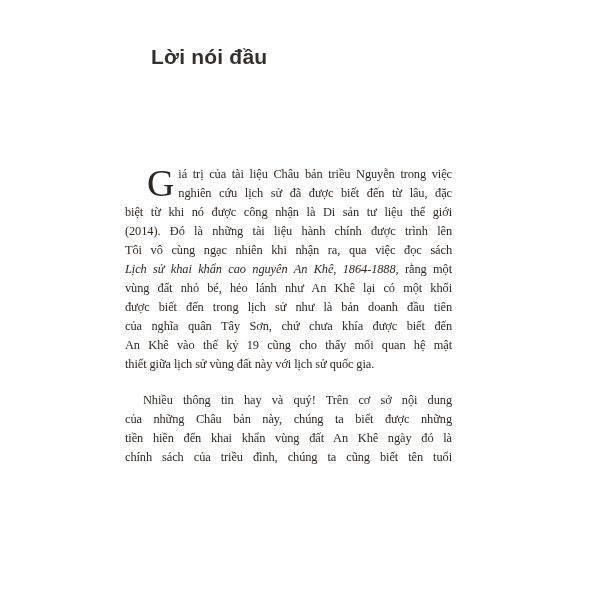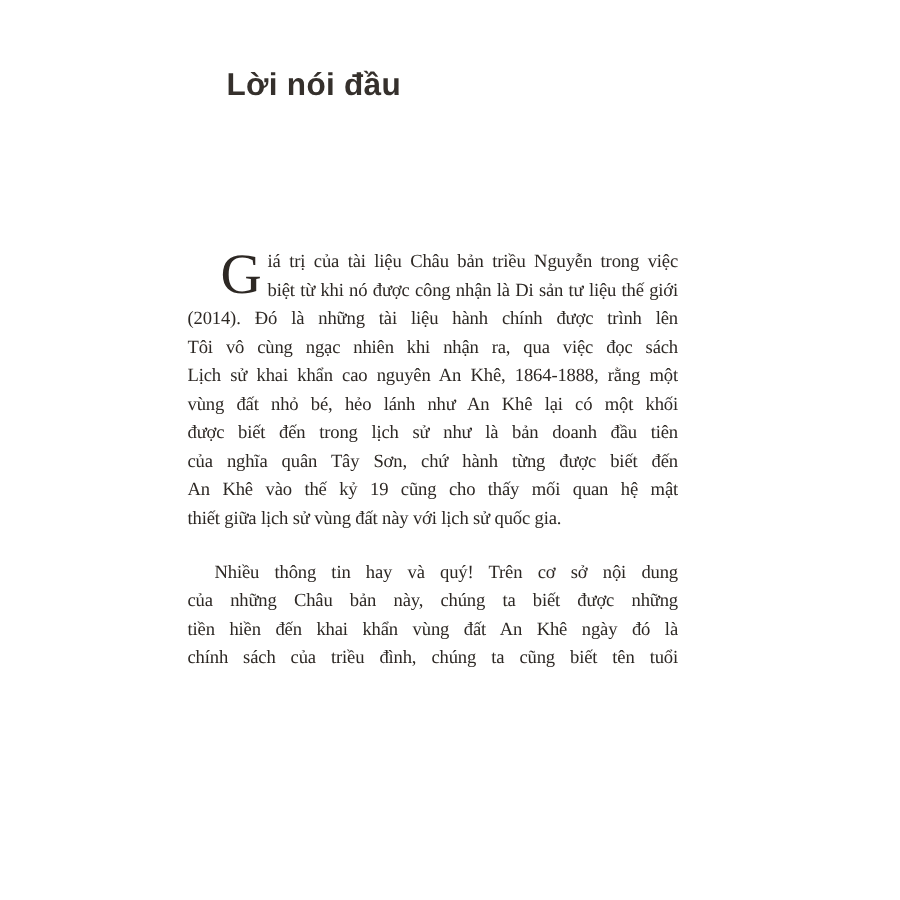--- a/index.html
+++ b/index.html
@@ -45,21 +45,21 @@
   .line {
     height: 19px;
     line-height: 19px;
     overflow: hidden;
     text-align: justify;
     text-align-last: justify;
     -moz-text-align-last: justify;
   }
   .line.natural { text-align-last: left; -moz-text-align-last: left; }
   .line.indent { padding-left: 18px; margin-top: 17px; }
-  .italic { }
+  .italic { font-style: italic; }
   .folio {
     position: absolute;
     left: 152px;
     top: 560px;
     font-size: 14px;
     line-height: 18px;
     color: #8f8f8f;
   }
 </style>
 </head>
@@ -67,27 +67,28 @@
 
 <div class="page">
 
   <h1 class="heading">Lời nói đầu</h1>
 
   <div class="body-text">
 
     <div class="para">
       <span class="drop-cap">G</span>
       <div class="line">iá trị của tài liệu Châu bản triều Nguyễn trong việc</div>
+      <div class="line">nghiên cứu lịch sử đã được biết đến từ lâu, đặc</div>
       <div class="line">biệt từ khi nó được công nhận là Di sản tư liệu thế giới</div>
       <div class="line">(2014). Đó là những tài liệu hành chính được trình lên</div>
       <div class="line">Tôi vô cùng ngạc nhiên khi nhận ra, qua việc đọc sách</div>
       <div class="line"><span class="italic">Lịch sử khai khẩn cao nguyên An Khê, 1864-1888,</span><span> rằng một</span></div>
       <div class="line">vùng đất nhỏ bé, hẻo lánh như An Khê lại có một khối</div>
       <div class="line">được biết đến trong lịch sử như là bản doanh đầu tiên</div>
-      <div class="line">của nghĩa quân Tây Sơn, chứ hành từng được biết đến</div>
+      <div class="line">của nghĩa quân Tây Sơn, chứ chưa khía được biết đến</div>
       <div class="line">An Khê vào thế kỷ 19 cũng cho thấy mối quan hệ mật</div>
       <div class="line natural">thiết giữa lịch sử vùng đất này với lịch sử quốc gia.</div>
     </div>
 
     <div class="para para2">
       <div class="line indent">Nhiều thông tin hay và quý! Trên cơ sở nội dung</div>
       <div class="line">của những Châu bản này, chúng ta biết được những</div>
       <div class="line">tiền hiền đến khai khẩn vùng đất An Khê ngày đó là</div>
       <div class="line">chính sách của triều đình, chúng ta cũng biết tên tuổi</div>
     </div>

